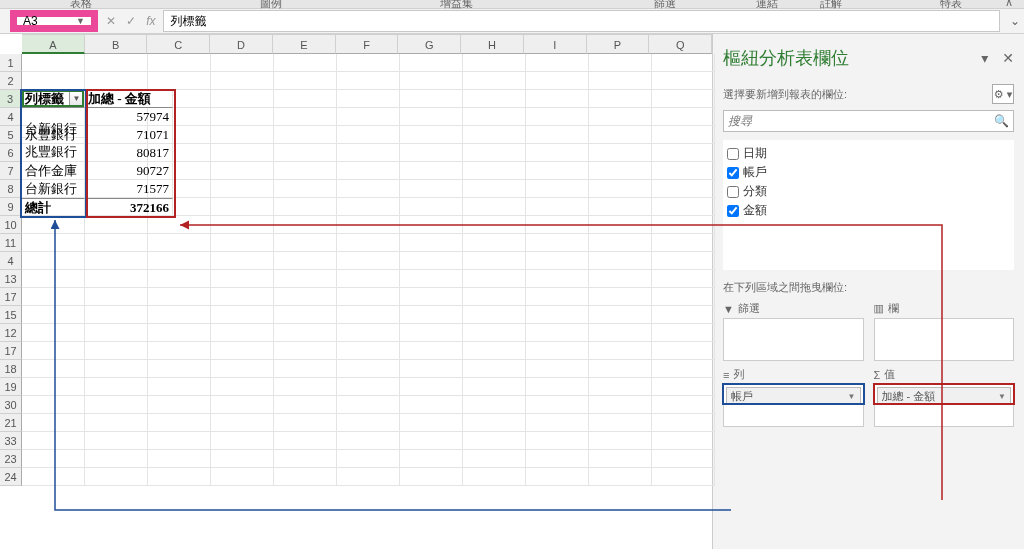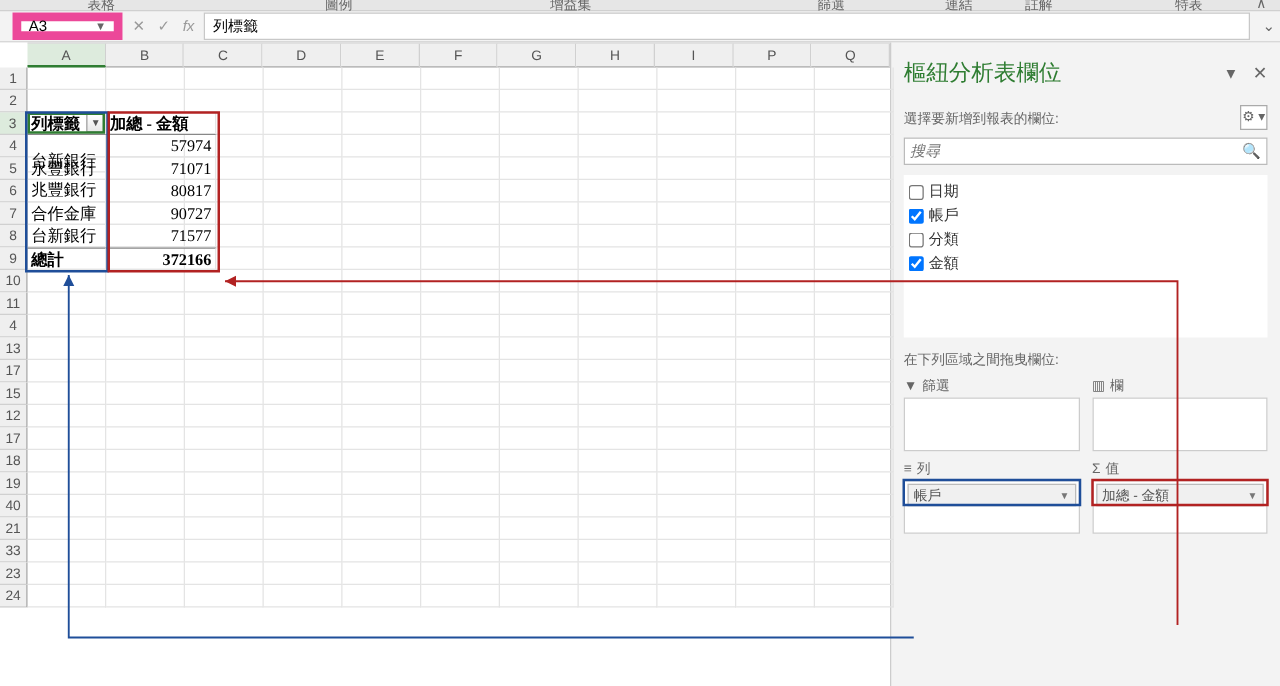--- a/index.html
+++ b/index.html
@@ -128,21 +128,21 @@
         <div class="row-h">10</div>
         <div class="row-h">11</div>
         <div class="row-h">4</div>
         <div class="row-h">13</div>
         <div class="row-h">17</div>
         <div class="row-h">15</div>
         <div class="row-h">12</div>
         <div class="row-h">17</div>
         <div class="row-h">18</div>
         <div class="row-h">19</div>
-        <div class="row-h">40</div>
+        <div class="row-h">30</div>
         <div class="row-h">21</div>
         <div class="row-h">33</div>
         <div class="row-h">23</div>
         <div class="row-h">24</div>
       </div>
     <div class="cells" id="cells">
         <div class="cell" style="left: 0px; top: 0px;"></div>
         <div class="cell" style="left: 63px; top: 0px;"></div>
         <div class="cell" style="left: 126px; top: 0px;"></div>
         <div class="cell" style="left: 189px; top: 0px;"></div>

